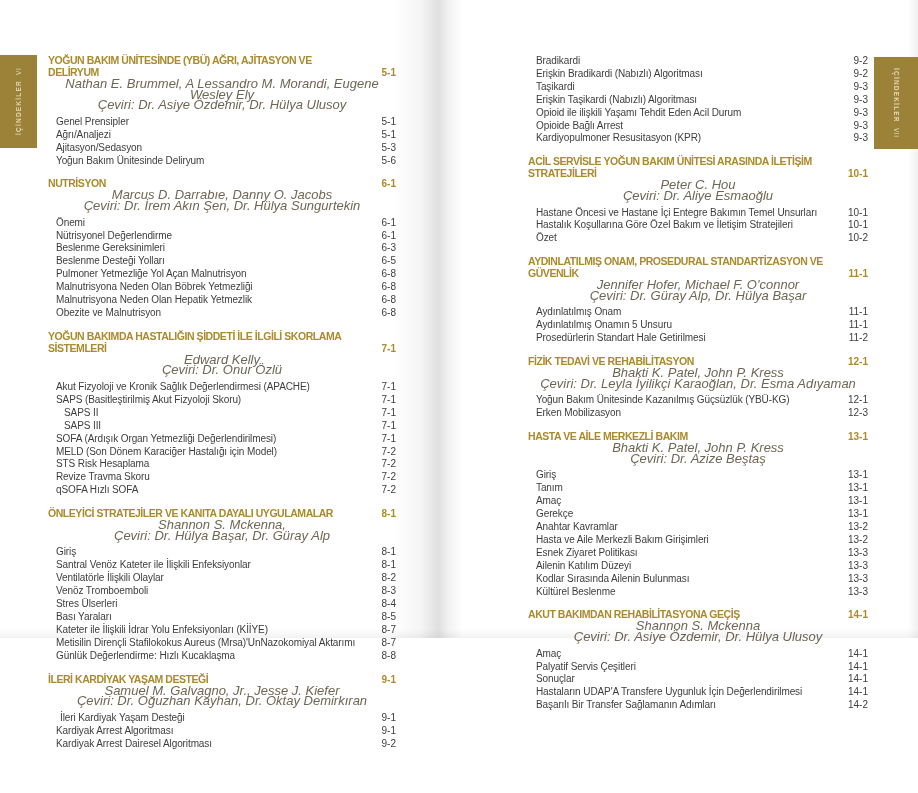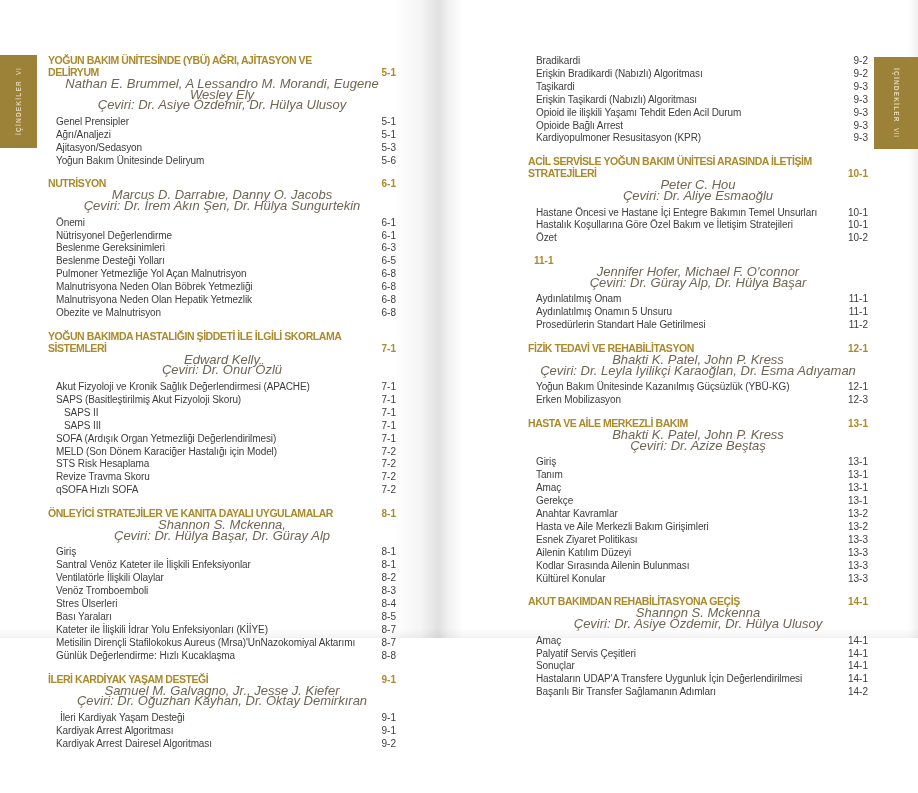--- a/index.html
+++ b/index.html
@@ -320,20 +320,21 @@
             <span class="ipage">10-1</span>
           </li>
           <li class="item lvl1">
             <span class="ilabel">Özet</span>
             <span class="ipage">10-2</span>
           </li>
         </ul>
       </section>
       <section class="chapter">
         <div class="chead">
+          <span class="ctitle">AYDINLATILMIŞ ONAM, PROSEDURAL STANDARTİZASYON VE GÜVENLİK</span>
           <span class="cpage">11-1</span>
         </div>
         <div class="authors">Jennifer Hofer, Michael F. O'connor</div>
         <div class="authors">Çeviri: Dr. Güray Alp, Dr. Hülya Başar</div>
         <ul class="items">
           <li class="item lvl1">
             <span class="ilabel">Aydınlatılmış Onam</span>
             <span class="ipage">11-1</span>
           </li>
           <li class="item lvl1">
@@ -402,21 +403,21 @@
           </li>
           <li class="item lvl1">
             <span class="ilabel">Ailenin Katılım Düzeyi</span>
             <span class="ipage">13-3</span>
           </li>
           <li class="item lvl1">
             <span class="ilabel">Kodlar Sırasında Ailenin Bulunması</span>
             <span class="ipage">13-3</span>
           </li>
           <li class="item lvl1">
-            <span class="ilabel">Kültürel Konular</span>
+            <span class="ilabel">Kültürel Beslenme</span>
             <span class="ipage">13-3</span>
           </li>
         </ul>
       </section>
       <section class="chapter">
         <div class="chead">
           <span class="ctitle">AKUT BAKIMDAN REHABİLİTASYONA GEÇİŞ</span>
           <span class="cpage">14-1</span>
         </div>
         <div class="authors">Shannon S. Mckenna</div>

